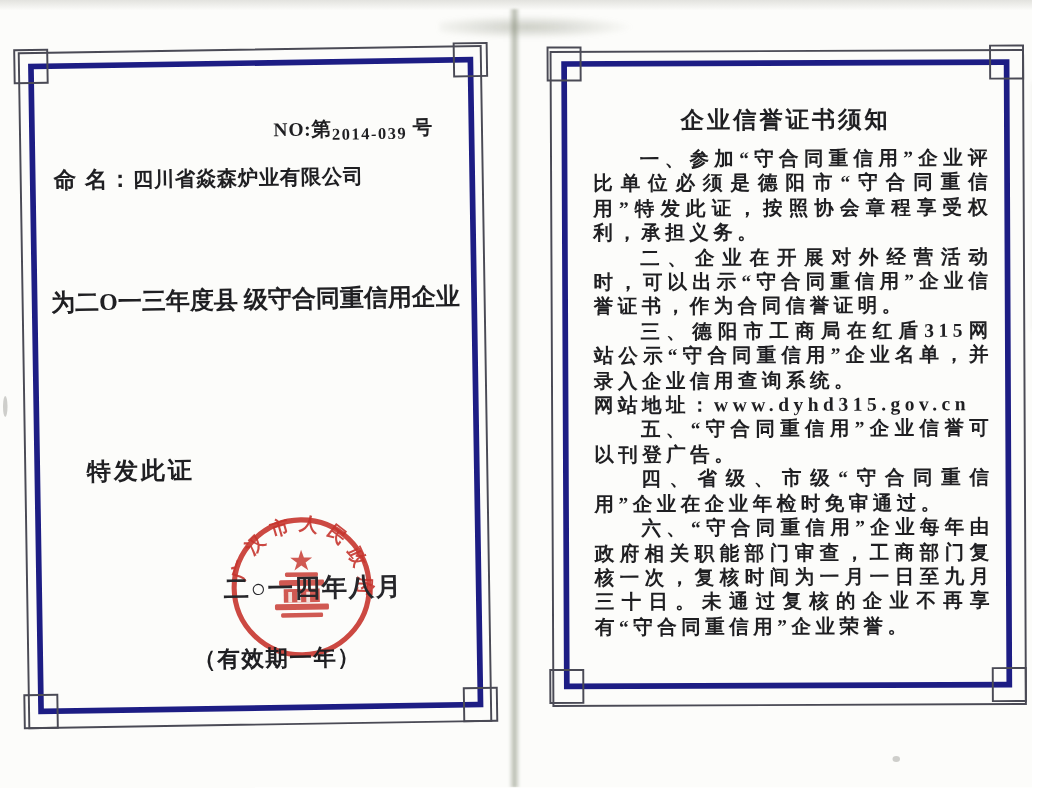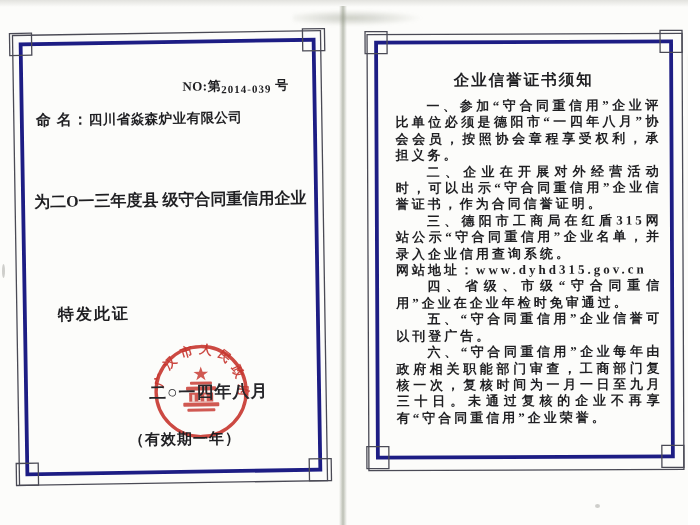--- a/index.html
+++ b/index.html
@@ -107,23 +107,23 @@
       <rect x="17" y="16" width="295" height="415" fill="none" stroke="#1d1d84" stroke-width="3.8"></rect>
       <rect x="6" y="5" width="22" height="22" fill="none" stroke="#4a4a55" stroke-width="1.3"></rect>
       <rect x="301" y="5" width="22" height="22" fill="none" stroke="#4a4a55" stroke-width="1.3"></rect>
       <rect x="6" y="420" width="22" height="22" fill="none" stroke="#4a4a55" stroke-width="1.3"></rect>
       <rect x="301" y="420" width="22" height="22" fill="none" stroke="#4a4a55" stroke-width="1.3"></rect>
     </svg>
 
     <div class="notes-title">企业信誉证书须知</div>
 
     <div class="notes-body">
-      <p class="indent">一、参加“守合同重信用”企业评比单位必须是德阳市“一四年八月”协会会员，按照协会章程享受权利，承担义务。</p>
+      <p class="indent">一、参加“守合同重信用”企业评比单位必须是德阳市“守合同重信用”特发此证，按照协会章程享受权利，承担义务。</p>
       <p class="indent">二、企业在开展对外经营活动时，可以出示“守合同重信用”企业信誉证书，作为合同信誉证明。</p>
       <p class="indent">三、德阳市工商局在红盾315网站公示“守合同重信用”企业名单，并录入企业信用查询系统。</p>
       <p>网站地址：www.dyhd315.gov.cn</p>
+      <p class="indent">五、“守合同重信用”企业信誉可以刊登广告。</p>
       <p class="indent">四、省级、市级“守合同重信用”企业在企业年检时免审通过。</p>
-      <p class="indent">五、“守合同重信用”企业信誉可以刊登广告。</p>
       <p class="indent">六、“守合同重信用”企业每年由政府相关职能部门审查，工商部门复核一次，复核时间为一月一日至九月三十日。未通过复核的企业不再享有“守合同重信用”企业荣誉。</p>
     </div>
   </div>
 
 </div>
 
 </body></html>

